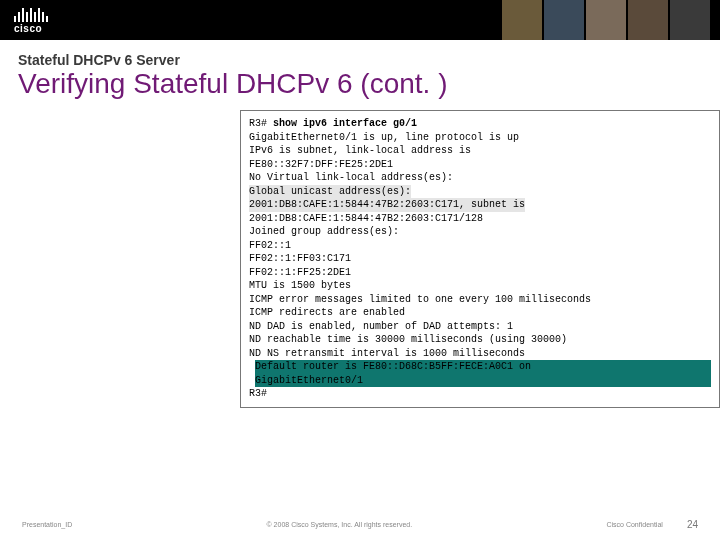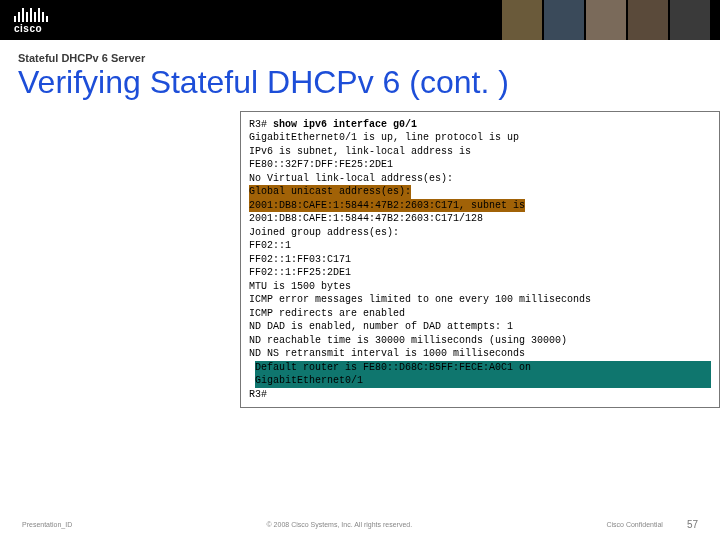--- a/index.html
+++ b/index.html
@@ -11,26 +11,26 @@
   .cisco-bars span { width: 2px; background: #fff; display: inline-block; }
   .b1 { height: 6px; } .b2 { height: 10px; } .b3 { height: 14px; }
   .b4 { height: 10px; } .b5 { height: 14px; } .b6 { height: 10px; }
   .b7 { height: 14px; } .b8 { height: 10px; } .b9 { height: 6px; }
   .cisco-text { font-size: 10px; letter-spacing: 0.5px; font-weight: bold; }
   .people { display: flex; height: 40px; align-items: stretch; }
   .people div { width: 40px; margin-left: 2px; }
   .p1 { background: #6a5a3a; } .p2 { background: #3a4a5a; } .p3 { background: #7a6a5a; }
   .p4 { background: #5a4a3a; } .p5 { background: #3a3a3a; }
   .heading { padding: 12px 18px 4px 18px; }
-  .kicker { font-size: 11px; font-weight: bold; color: #3a3a3a; }
-  .title { font-size: 32px; color: #1d4ed8; line-height: 1.15; }
+  .kicker { font-size: 14px; font-weight: bold; color: #3a3a3a; }
+  .title { font-size: 28px; color: #701a75; line-height: 1.15; }
   .terminal-wrap { display: flex; justify-content: flex-end; padding-top: 6px; }
   .terminal { width: 480px; border: 1px solid #777; background: #fff; padding: 6px 8px; font-family: "Courier New", monospace; font-size: 10px; line-height: 1.35; color: #000; }
   .terminal .bold { font-weight: bold; }
-  .terminal .hl1 { background: #a16207; display: inline-block; }
+  .terminal .hl1 { background: #e5e5e5; display: inline-block; }
   .terminal .hl2 { background: #0f766e; margin-left: 6px; }
   .footer { position: absolute; bottom: 10px; left: 0; right: 0; display: flex; justify-content: space-between; align-items: center; padding: 0 22px; font-size: 7px; color: #888; }
   .footer .mid { flex: 1; text-align: center; }
   .footer .right { display: flex; align-items: center; gap: 24px; }
   .page-num { font-size: 10px; color: #777; }
 </style>
 </head>
 <body>
 
 <div class="slide">
@@ -88,17 +88,17 @@
       <div class="hl2">GigabitEthernet0/1</div>
       <div>R3#</div>
     </div>
   </div>
 
   <div class="footer">
     <div>Presentation_ID</div>
     <div class="mid">© 2008 Cisco Systems, Inc. All rights reserved.</div>
     <div class="right">
       <span>Cisco Confidential</span>
-      <span class="page-num">57</span>
+      <span class="page-num">24</span>
     </div>
   </div>
 
 </div>
 
 </body></html>

